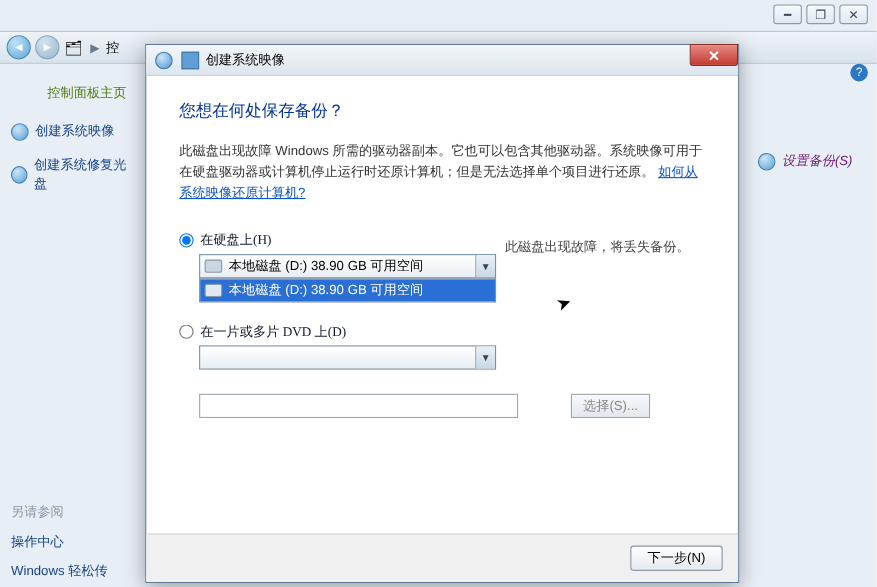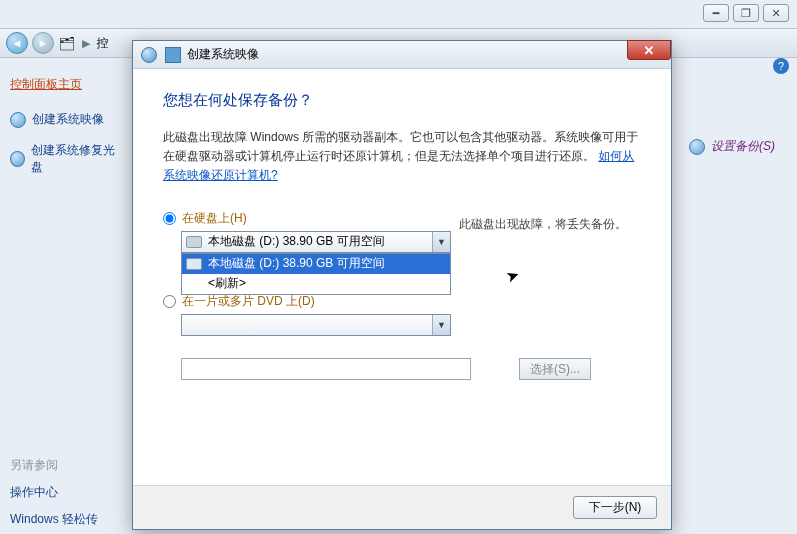--- a/index.html
+++ b/index.html
@@ -12,21 +12,21 @@
 
 .navbar { position: absolute; top: 28px; left: 0; right: 0; height: 30px; background: linear-gradient(#eef3f8,#d9e3ec); border-top:1px solid #b9c6d2; border-bottom:1px solid #b9c6d2; display:flex; align-items:center; padding: 0 6px; gap:4px; }
 .nav-arrow { width:22px; height:22px; border-radius:50%; background: radial-gradient(circle at 35% 30%, #bfe1f8, #5ea8d6); border:1px solid #4c87b0; display:flex; align-items:center; justify-content:center; color:#fff; font-size:11px; }
 .nav-arrow.dim { filter: grayscale(0.4) opacity(0.7); }
 .nav-icon { width:18px; height:18px; display:flex; align-items:center; justify-content:center; font-size:13px; }
 .nav-sep { color:#6b7a88; padding:0 2px; font-size:11px;}
 .help-q { position:absolute; top:58px; right:8px; width:16px; height:16px; border-radius:50%; background:#2b77c7; color:#fff; display:flex; align-items:center; justify-content:center; font-size:11px; }
 
 
 .sidebar { position:absolute; top:58px; left:0; width:130px; bottom:0; padding: 18px 10px; }
-.sidebar .home { color:#c2410c; text-decoration:underline; display:block; margin-bottom:18px; }
+.sidebar .home { color:#4d7c0f; display:block; margin-bottom:18px;margin-left:33px; }
 .side-link { display:flex; align-items:center; gap:6px; color:#15428b; margin-bottom:14px; cursor:pointer; }
 .side-icon { width:16px; height:16px; background: radial-gradient(circle at 35% 30%, #cbe6fb, #5a9fd4); border-radius:50%; border:1px solid #3e7fb3; font-size:10px; color:#fff; display:flex; align-items:center; justify-content:center; }
 .side-bottom { position:absolute; bottom:6px; left:10px; display:flex; flex-direction:column; gap:10px; }
 .side-bottom div { color:#15428b; }
 .side-bottom .faded { color:#8a98a5; }
 
 
 .right-task { position:absolute; top:138px; right:22px; display:flex; align-items:center; gap:6px; color:#701a75; cursor:pointer;font-style:italic; }
 
 
@@ -37,21 +37,21 @@
 .close-btn { position:absolute; right:0; top:-1px; width:44px; height:20px; background: linear-gradient(#e58a85,#c33b2e); border:1px solid #8a2e24; border-radius: 0 0 3px 3px; color:#fff; display:flex; align-items:center; justify-content:center; font-weight:bold; font-size:13px; cursor:pointer; }
 
 .wizard-body { padding: 22px 30px 0 30px; }
 .wiz-h { color:#003399; font-size:15px; font-weight:normal; margin-bottom:18px; }
 .wiz-desc { color:#333; line-height:1.6; margin-bottom:24px; }
 .wiz-desc a { color:#0b55c4; text-decoration:underline; cursor:pointer; }
 
 .opt-group { margin-bottom:22px; }
 .opt-row { display:flex; align-items:center; gap:6px; margin-bottom:4px; }
 .opt-row input[type=radio] { margin:0; }
-.opt-label { color:#a16207; }
+.opt-label { color:#0f172a;font-family:Liberation Serif, serif; }
 
 
 .combo-wrap { position:relative; margin-left:18px; }
 .combo { width:270px; height:22px; border:1px solid #7a8fa6; background: linear-gradient(#fff,#e8eef4); display:flex; align-items:center; padding:0 4px; gap:6px; position:relative; }
 .combo .drive-ico { width:16px; height:12px; background:#c9d5df; border:1px solid #8898a8; border-radius:2px; }
 .combo .arrow { position:absolute; right:0; top:0; bottom:0; width:18px; background:linear-gradient(#eaf1f7,#cad8e4); border-left:1px solid #9ab; display:flex; align-items:center; justify-content:center; font-size:9px; color:#345; }
 .dropdown { position:absolute; top:22px; left:0; width:270px; border:1px solid #7a8fa6; background:#fff; z-index:5; }
 .dd-item { height:20px; display:flex; align-items:center; gap:6px; padding:0 4px; }
 .dd-item.sel { background:#2a6fd6; color:#fff; }
 .dd-item .drive-ico { width:16px; height:12px; background:#c9d5df; border:1px solid #8898a8; border-radius:2px; }
@@ -131,24 +131,20 @@
         <div class="combo">
           <div class="drive-ico"></div>
           <span>本地磁盘 (D:) 38.90 GB 可用空间</span>
           <div class="arrow">▼</div>
         </div>
         <div class="dropdown">
           <div class="dd-item sel">
             <div class="drive-ico"></div>
             <span>本地磁盘 (D:) 38.90 GB 可用空间</span>
           </div>
-          <div class="dd-item">
-            <span style="width:16px"></span>
-            <span>&lt;刷新&gt;</span>
-          </div>
         </div>
       </div>
       <div class="warn-text">此磁盘出现故障，将丢失备份。</div>
     </div>
 
     <div class="opt-group">
       <div class="opt-row">
         <input type="radio" name="dest" style="">
         <span class="opt-label">在一片或多片 DVD 上(D)</span>
       </div>

